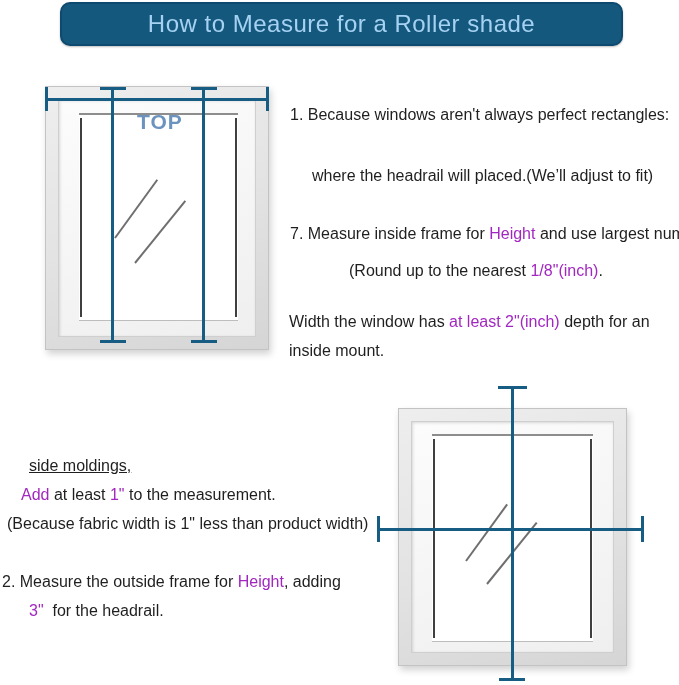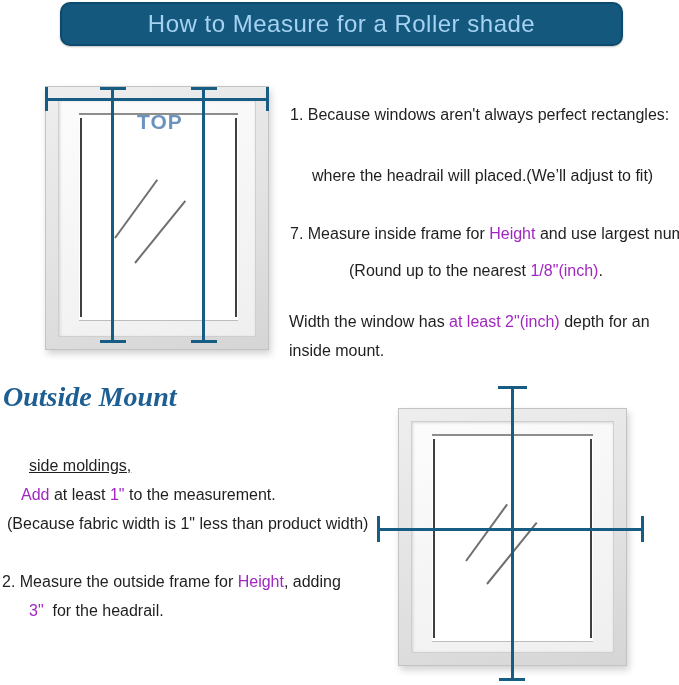--- a/index.html
+++ b/index.html
@@ -125,20 +125,19 @@
   <div class="m" id="w2-h-l"></div>
   <div class="m" id="w2-h-r"></div>
 
   <div class="tl" id="im1-l1"><span>1. Because windows aren't always perfect rectangles:</span></div>
   <div class="tl" id="im1-l3"><span>where the headrail will placed.(We’ll adjust to fit)</span></div>
   <div class="tl" id="im2-l1"><span>7. Measure inside frame for </span><span class="purple">Height</span><span> and use largest number</span></div>
   <div class="tl" id="im2-l2"><span>(Round up to the nearest </span><span class="purple">1/8"(inch)</span><span>.</span></div>
   <div class="tl" id="ens-l1"><span>Width the window has </span><span class="purple">at least 2"(inch)</span><span> depth for an</span></div>
   <div class="tl" id="ens-l2"><span>inside mount.</span></div>
 
-  <div class="mount-heading" id="om-heading">Outside Mount</div>
   <div class="tl" id="om1-l2"><span>side moldings,</span></div>
   <div class="tl" id="om1-l3"><span class="purple">Add</span><span> at least </span><span class="purple">1"</span><span> to the measurement.</span></div>
   <div class="tl" id="om1-l4"><span>(Because fabric width is 1" less than product width)</span></div>
   <div class="tl" id="om2-l1"><span>2. Measure the outside frame for </span><span class="purple">Height</span><span>, adding</span></div>
   <div class="tl" id="om2-l2"><span class="purple">3"</span><span>  for the headrail.</span></div>
 
 </div>
 
 </body></html>

